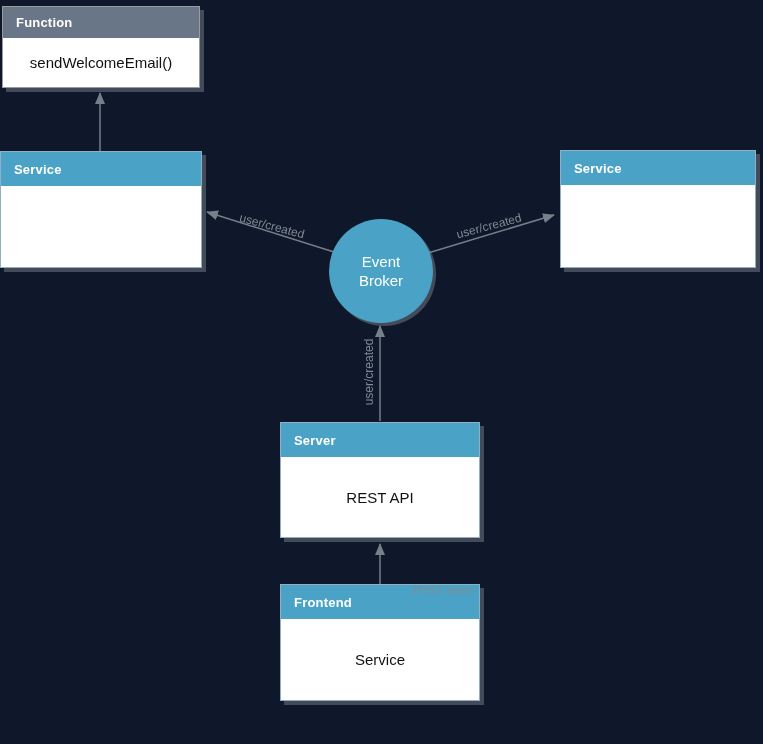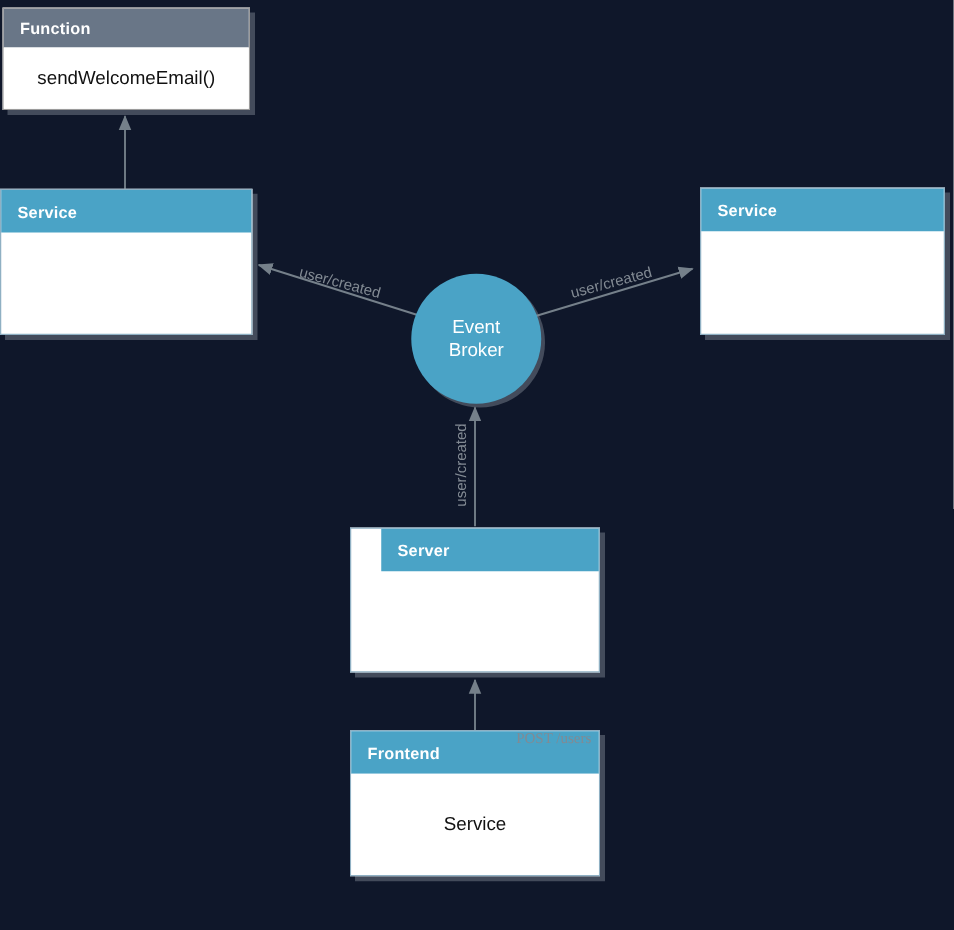--- a/index.html
+++ b/index.html
@@ -67,22 +67,23 @@
 
   <div class="node" style="left:560px;top:150px;width:196px;height:118px;">
     <div class="hdr">Service</div>
   </div>
 
   <div class="circle" style="left:329px;top:219px;width:104px;height:104px;">
     <span>Event</span>
     <span>Broker</span>
   </div>
 
-  <div class="node" style="left:280px;top:422px;width:200px;height:116px;padding-left:24px;">
+  <div class="node" style="left:280px;top:422px;width:200px;height:116px;">
     <div class="hdr">Server</div>
+    <div class="body">REST API</div>
   </div>
 
   <div class="node" style="left:280px;top:584px;width:200px;height:117px;">
     <div class="hdr">Frontend</div>
     <div class="body">Service</div>
   </div>
 
   <div class="elabel" style="left:217px;top:219px;width:110px;transform:rotate(15deg);">user/created</div>
   <div class="elabel" style="left:434px;top:219px;width:110px;transform:rotate(-15deg);">user/created</div>
   <div class="elabel" style="left:329px;top:365px;width:80px;transform:rotate(-90deg);">user/created</div>

